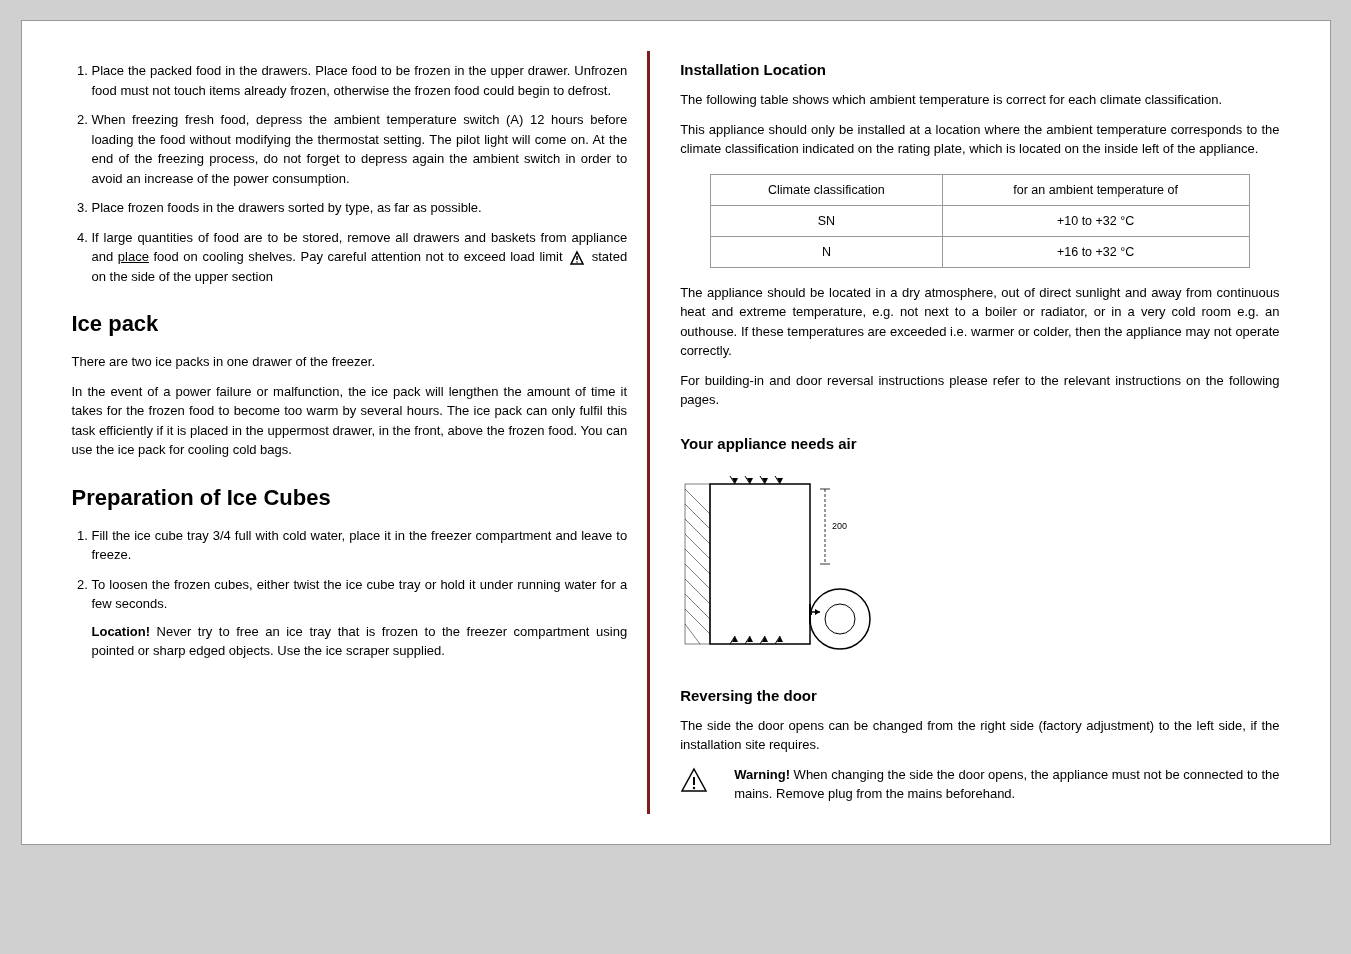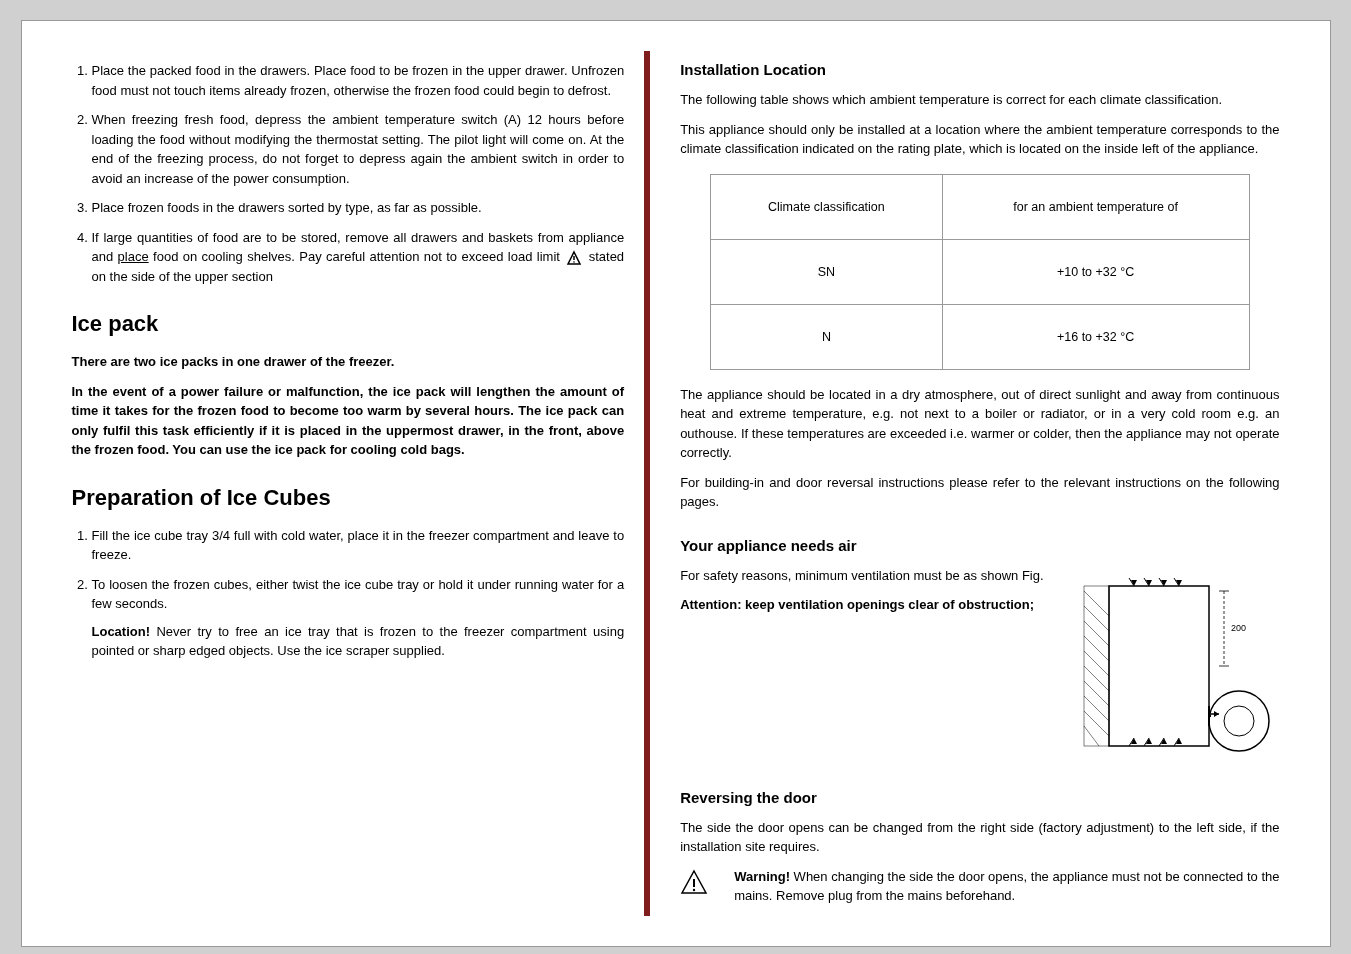--- a/index.html
+++ b/index.html
@@ -17,21 +17,21 @@
       display: flex;
       width: 1310px;
       background: #ffffff;
       border: 1px solid #999;
       padding: 30px 20px;
       gap: 0;
     }
     .left-column {
       width: 48%;
       padding: 10px 20px 10px 30px;
-      border-right: 6px solid #7f1d1d;
+      border-right: 3px solid #7f1d1d;
     }
     .right-column {
       width: 52%;
       padding: 10px 30px 10px 30px;
     }
     ol {
       padding-left: 20px;
     }
     ol li {
       margin-bottom: 10px;
@@ -41,37 +41,36 @@
     .section-title-large {
       font-size: 22px;
       font-weight: bold;
       margin: 25px 0 15px 0;
       font-family: Arial, sans-serif;
     }
     p.body-text {
       line-height: 1.5;
       text-align: justify;
       margin-bottom: 10px;
-      font-weight: bold;
     }
     .right-section-title {
       font-size: 15px;
       font-weight: bold;
       margin: 0 0 12px 0;
       font-family: Arial, sans-serif;
     }
     .climate-table {
       width: 90%;
       margin: 15px auto;
       border-collapse: collapse;
       font-size: 12.5px;
     }
     .climate-table th, .climate-table td {
       border: 1px solid #999;
-      padding: 25px 15px;
+      padding: 8px 15px;
       text-align: center;
     }
     .climate-table th {
       font-weight: normal;
       background: #fff;
     }
     .ventilation-section {
       display: flex;
       gap: 15px;
       align-items: flex-start;
@@ -187,24 +186,20 @@
       </tbody>
     </table>
 
     <p class="right-body-text">The appliance should be located in a dry atmosphere, out of direct sunlight and away from continuous heat and extreme temperature, e.g. not next to a boiler or radiator, or in a very cold room e.g. an outhouse. If these temperatures are exceeded i.e. warmer or colder, then the appliance may not operate correctly.</p>
     <p class="right-body-text">For building-in and door reversal instructions please refer to the relevant instructions on the following pages.</p>
 
     <div style="margin-top: 25px;">
       <div class="right-section-title">Your  appliance  needs  air</div>
 
       <div class="ventilation-section">
-        <div class="ventilation-text">
-          <p class="right-body-text">For safety reasons, minimum ventilation must be as shown Fig.</p>
-          <p class="right-body-text" style="font-weight:bold;">Attention: keep ventilation openings clear of obstruction;</p>
-        </div>
         <div class="ventilation-diagram">
           
           <svg width="200" height="200" viewBox="0 0 200 200" xmlns="http://www.w3.org/2000/svg">
 
             <rect x="30" y="20" width="100" height="160" fill="none" stroke="#000" stroke-width="1.5"></rect>
 
             <rect x="5" y="20" width="25" height="160" fill="none" stroke="#000" stroke-width="0.5"></rect>
 
             <line x1="5" y1="25" x2="30" y2="50" stroke="#000" stroke-width="0.5"></line>
             <line x1="5" y1="40" x2="30" y2="65" stroke="#000" stroke-width="0.5"></line>

